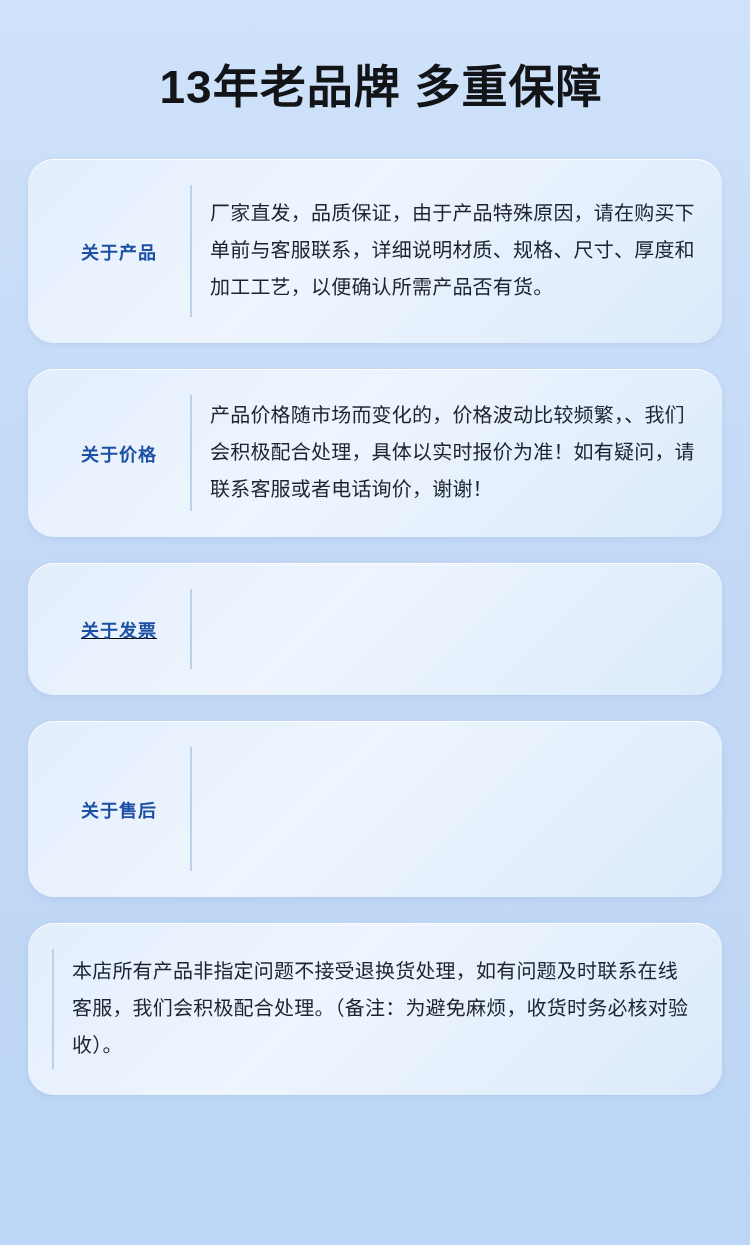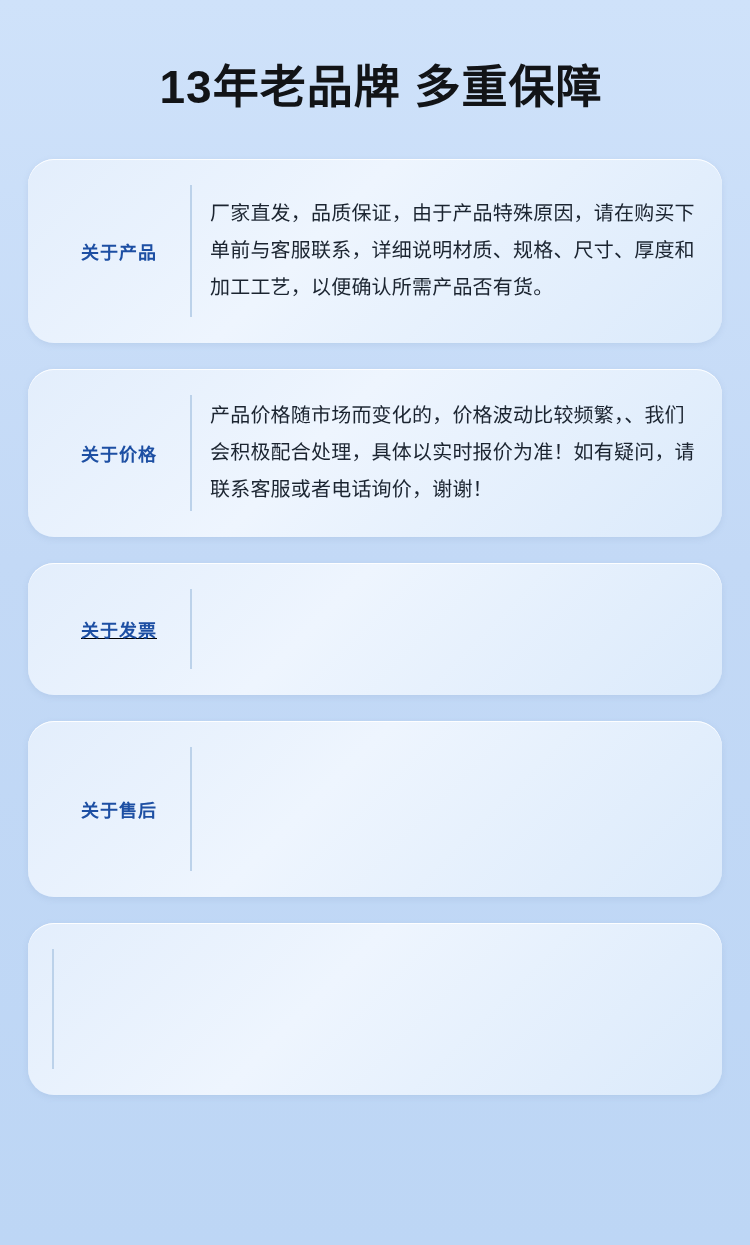--- a/index.html
+++ b/index.html
@@ -115,16 +115,17 @@
       <div class="divider"></div>
     </div>
 
     <div class="card h-4">
       <div class="card-label">关于售后</div>
       <div class="divider"></div>
     </div>
 
     <div class="card h-5">
       <div class="divider"></div>
+      <div class="card-text">本店所有产品非指定问题不接受退换货处理，如有问题及时联系在线客服，我们会积极配合处理。（备注：为避免麻烦，收货时务必核对验收）。</div>
     </div>
 
   </div>
 </div>
 
 </body></html>

